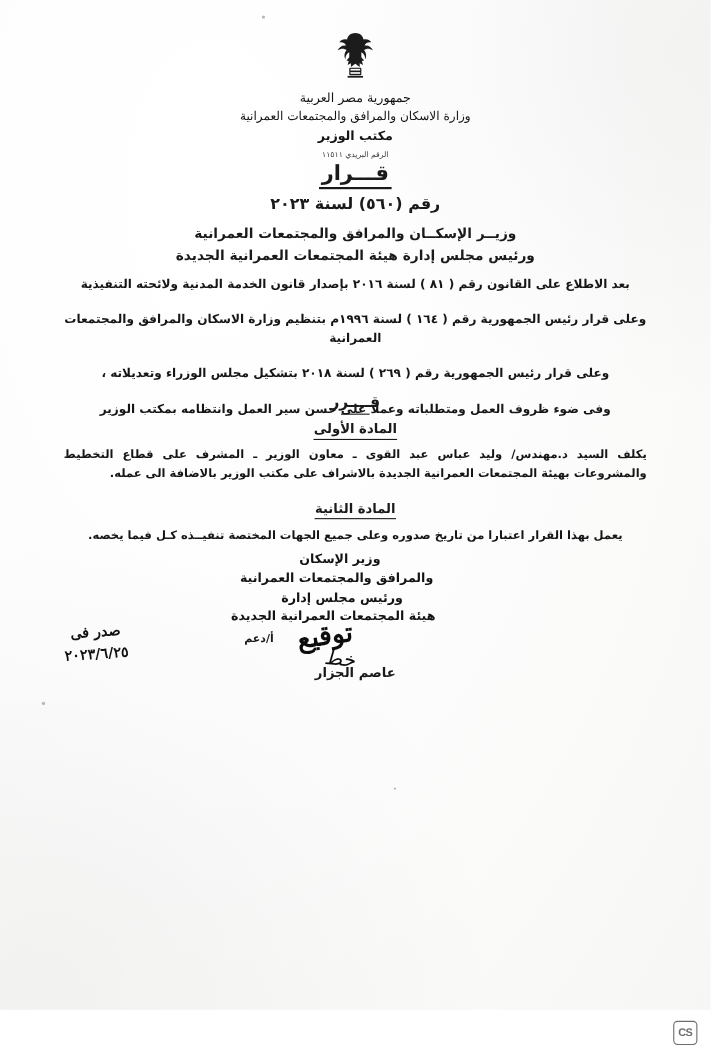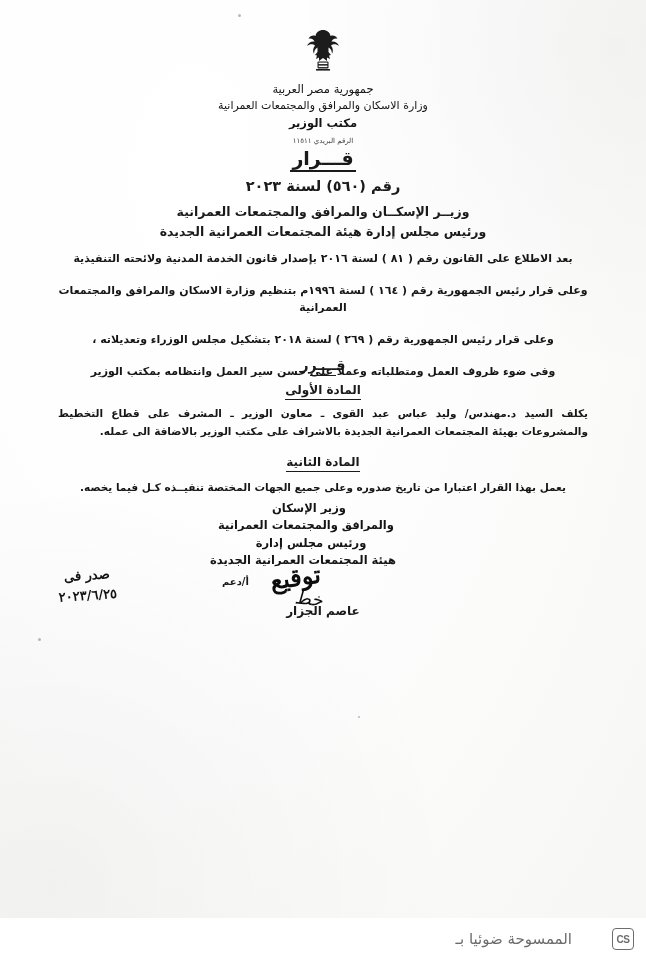--- a/index.html
+++ b/index.html
@@ -385,14 +385,13 @@
     </div>
 
     <div class="speck" style="top:14px;left:238px;width:3px;height:3px;"></div>
     <div class="speck" style="top:638px;left:38px;width:3px;height:3px;"></div>
     <div class="speck" style="top:716px;left:358px;width:2px;height:2px;"></div>
   </div>
 </div>
 
 <div class="footer">
   <div class="cs-badge">CS</div>
-  <div class="cs-ar">الممسوحة ضوئيا بـ</div>
 </div>
 
 </body></html>

